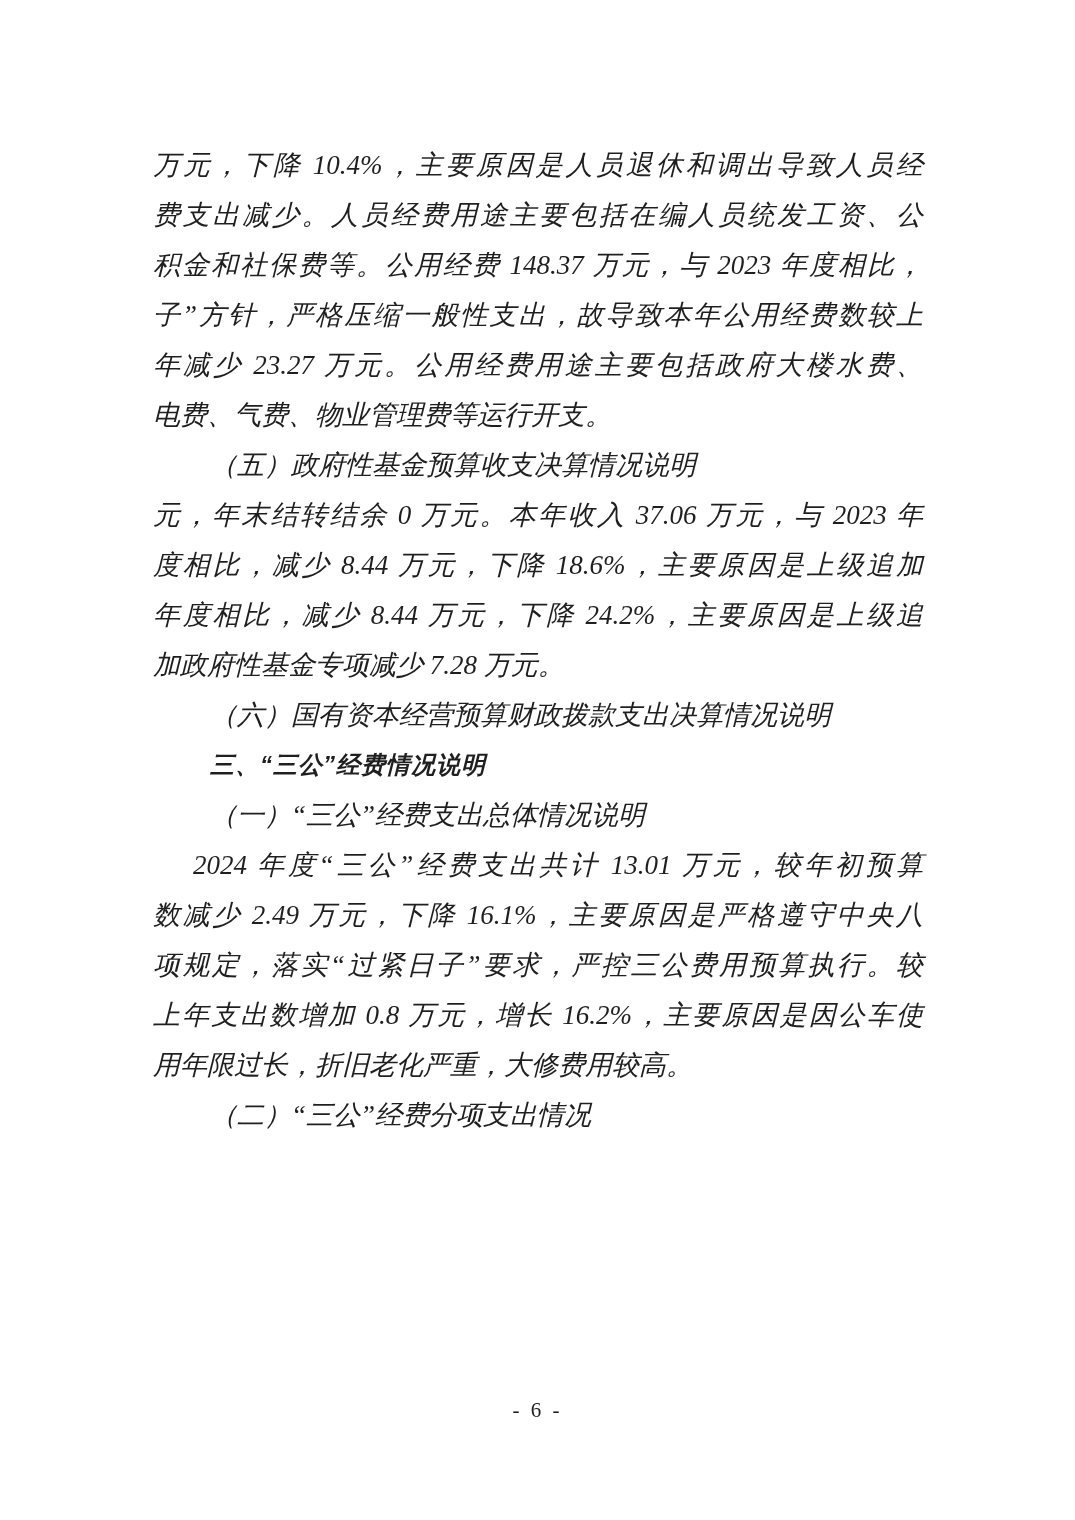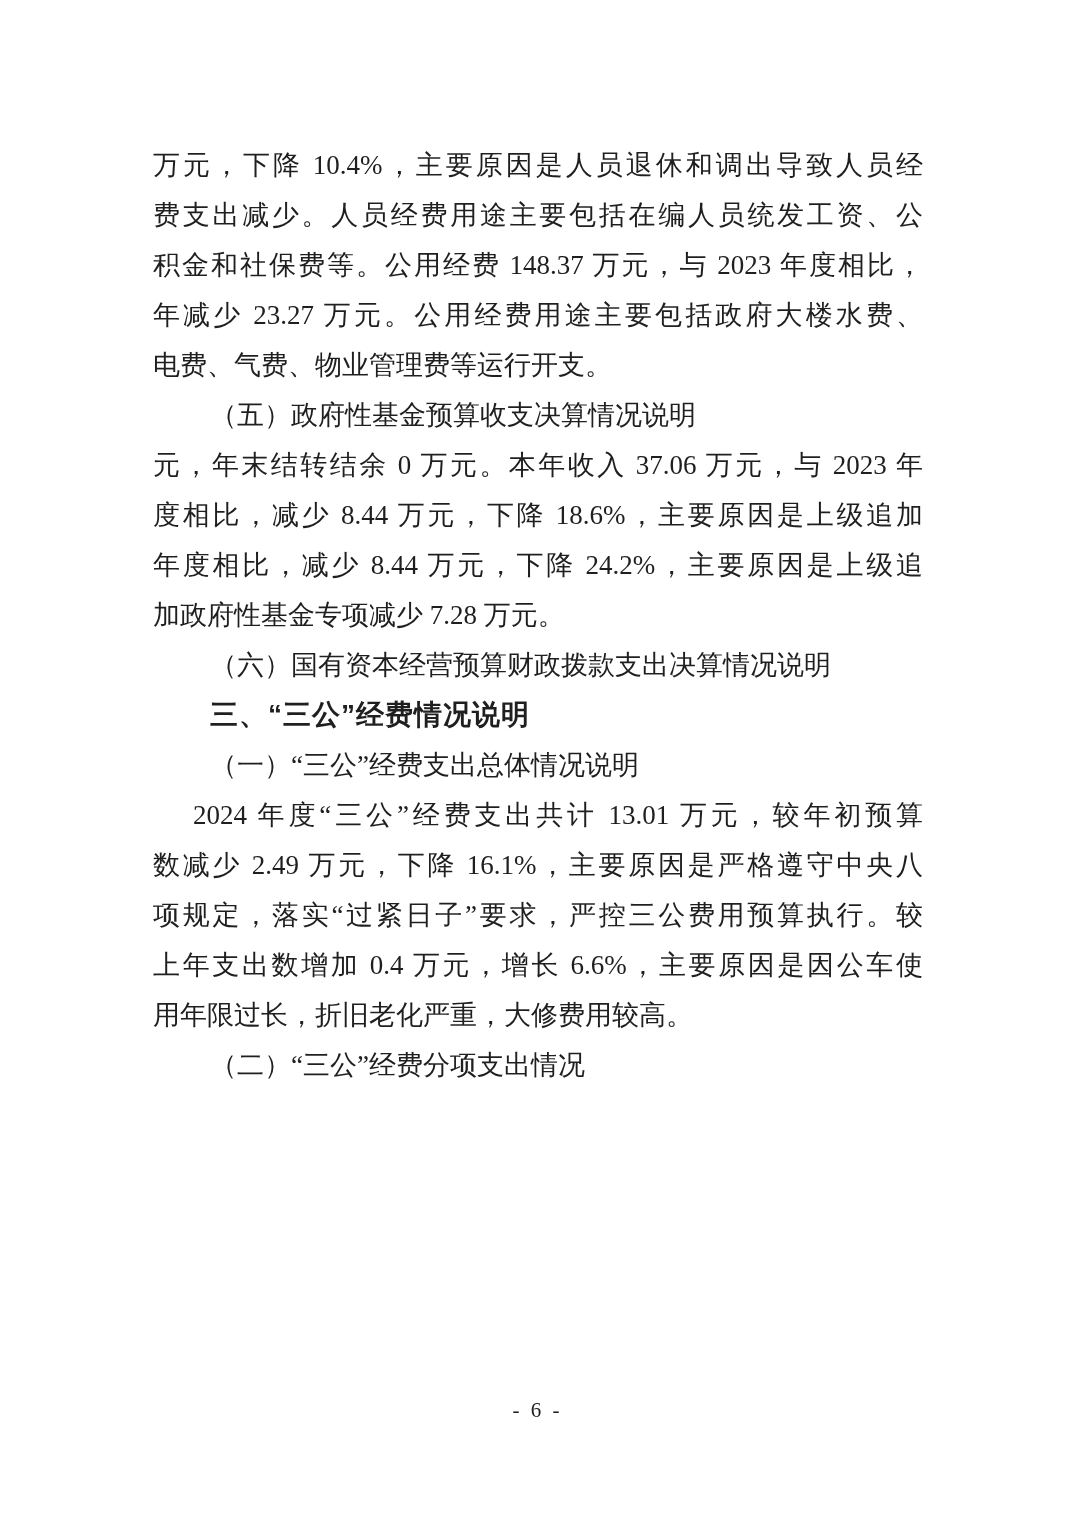--- a/index.html
+++ b/index.html
@@ -10,39 +10,40 @@
     background: var(--bg-color, #ffffff);
     overflow: hidden;
     font-family: "Liberation Serif", serif;
     color: var(--text-color, #1f1f1f);
   }
   .content {
     position: absolute;
     left: 153px;
     top: 140px;
     width: 770px;
+    font-style: italic;
   }
   .line {
     font-size: 27px;
     line-height: 50px;
     height: 50px;
     white-space: nowrap;
   }
   .line.just {
     white-space: normal;
     text-align: justify;
     text-align-last: justify;
   }
   .ind-para { padding-left: 40px; }
   .ind-head { padding-left: 57px; }
   .sp-before { margin-top: 14px; }
   .bold-hei {
     font-family: "Liberation Sans", sans-serif;
     font-weight: 700;
-    font-size: 28px;
+    font-size: 24px;
     letter-spacing: 1px;
   }
   .footer {
     position: absolute;
     left: 0;
     top: 1398px;
     width: 100%;
     text-align: center;
     font-size: 21px;
     letter-spacing: 3px;
@@ -50,31 +51,32 @@
   }
 </style>
 </head>
 <body>
 
 <div class="page" style="--text-color: #1f1f1f; --bg-color: #ffffff;">
   <div class="content">
       <div class="line just">万元，下降 10.4%，主要原因是人员退休和调出导致人员经</div>
       <div class="line just">费支出减少。人员经费用途主要包括在编人员统发工资、公</div>
       <div class="line just">积金和社保费等。公用经费 148.37 万元，与 2023 年度相比，</div>
+      <div class="line just">子”方针，严格压缩一般性支出，故导致本年公用经费数较上</div>
       <div class="line just">年减少 23.27 万元。公用经费用途主要包括政府大楼水费、</div>
       <div class="line">电费、气费、物业管理费等运行开支。</div>
       <div class="line ind-head">（五）政府性基金预算收支决算情况说明</div>
       <div class="line just">元，年末结转结余 0 万元。本年收入 37.06 万元，与 2023 年</div>
       <div class="line just">度相比，减少 8.44 万元，下降 18.6%，主要原因是上级追加</div>
       <div class="line just">年度相比，减少 8.44 万元，下降 24.2%，主要原因是上级追</div>
       <div class="line">加政府性基金专项减少 7.28 万元。</div>
       <div class="line ind-head">（六）国有资本经营预算财政拨款支出决算情况说明</div>
       <div class="line ind-head bold-hei">三、“三公”经费情况说明</div>
       <div class="line ind-head">（一）“三公”经费支出总体情况说明</div>
       <div class="line just ind-para">2024 年度“三公”经费支出共计 13.01 万元，较年初预算</div>
       <div class="line just">数减少 2.49 万元，下降 16.1%，主要原因是严格遵守中央八</div>
       <div class="line just">项规定，落实“过紧日子”要求，严控三公费用预算执行。较</div>
-      <div class="line just">上年支出数增加 0.4 万元，增长 6.6%，主要原因是因公车使</div>
+      <div class="line just">上年支出数增加 0.8 万元，增长 16.2%，主要原因是因公车使</div>
       <div class="line">用年限过长，折旧老化严重，大修费用较高。</div>
       <div class="line ind-head">（二）“三公”经费分项支出情况</div>
     </div>
   <div class="footer">- 6 -</div>
 </div>
 
 </body></html>

